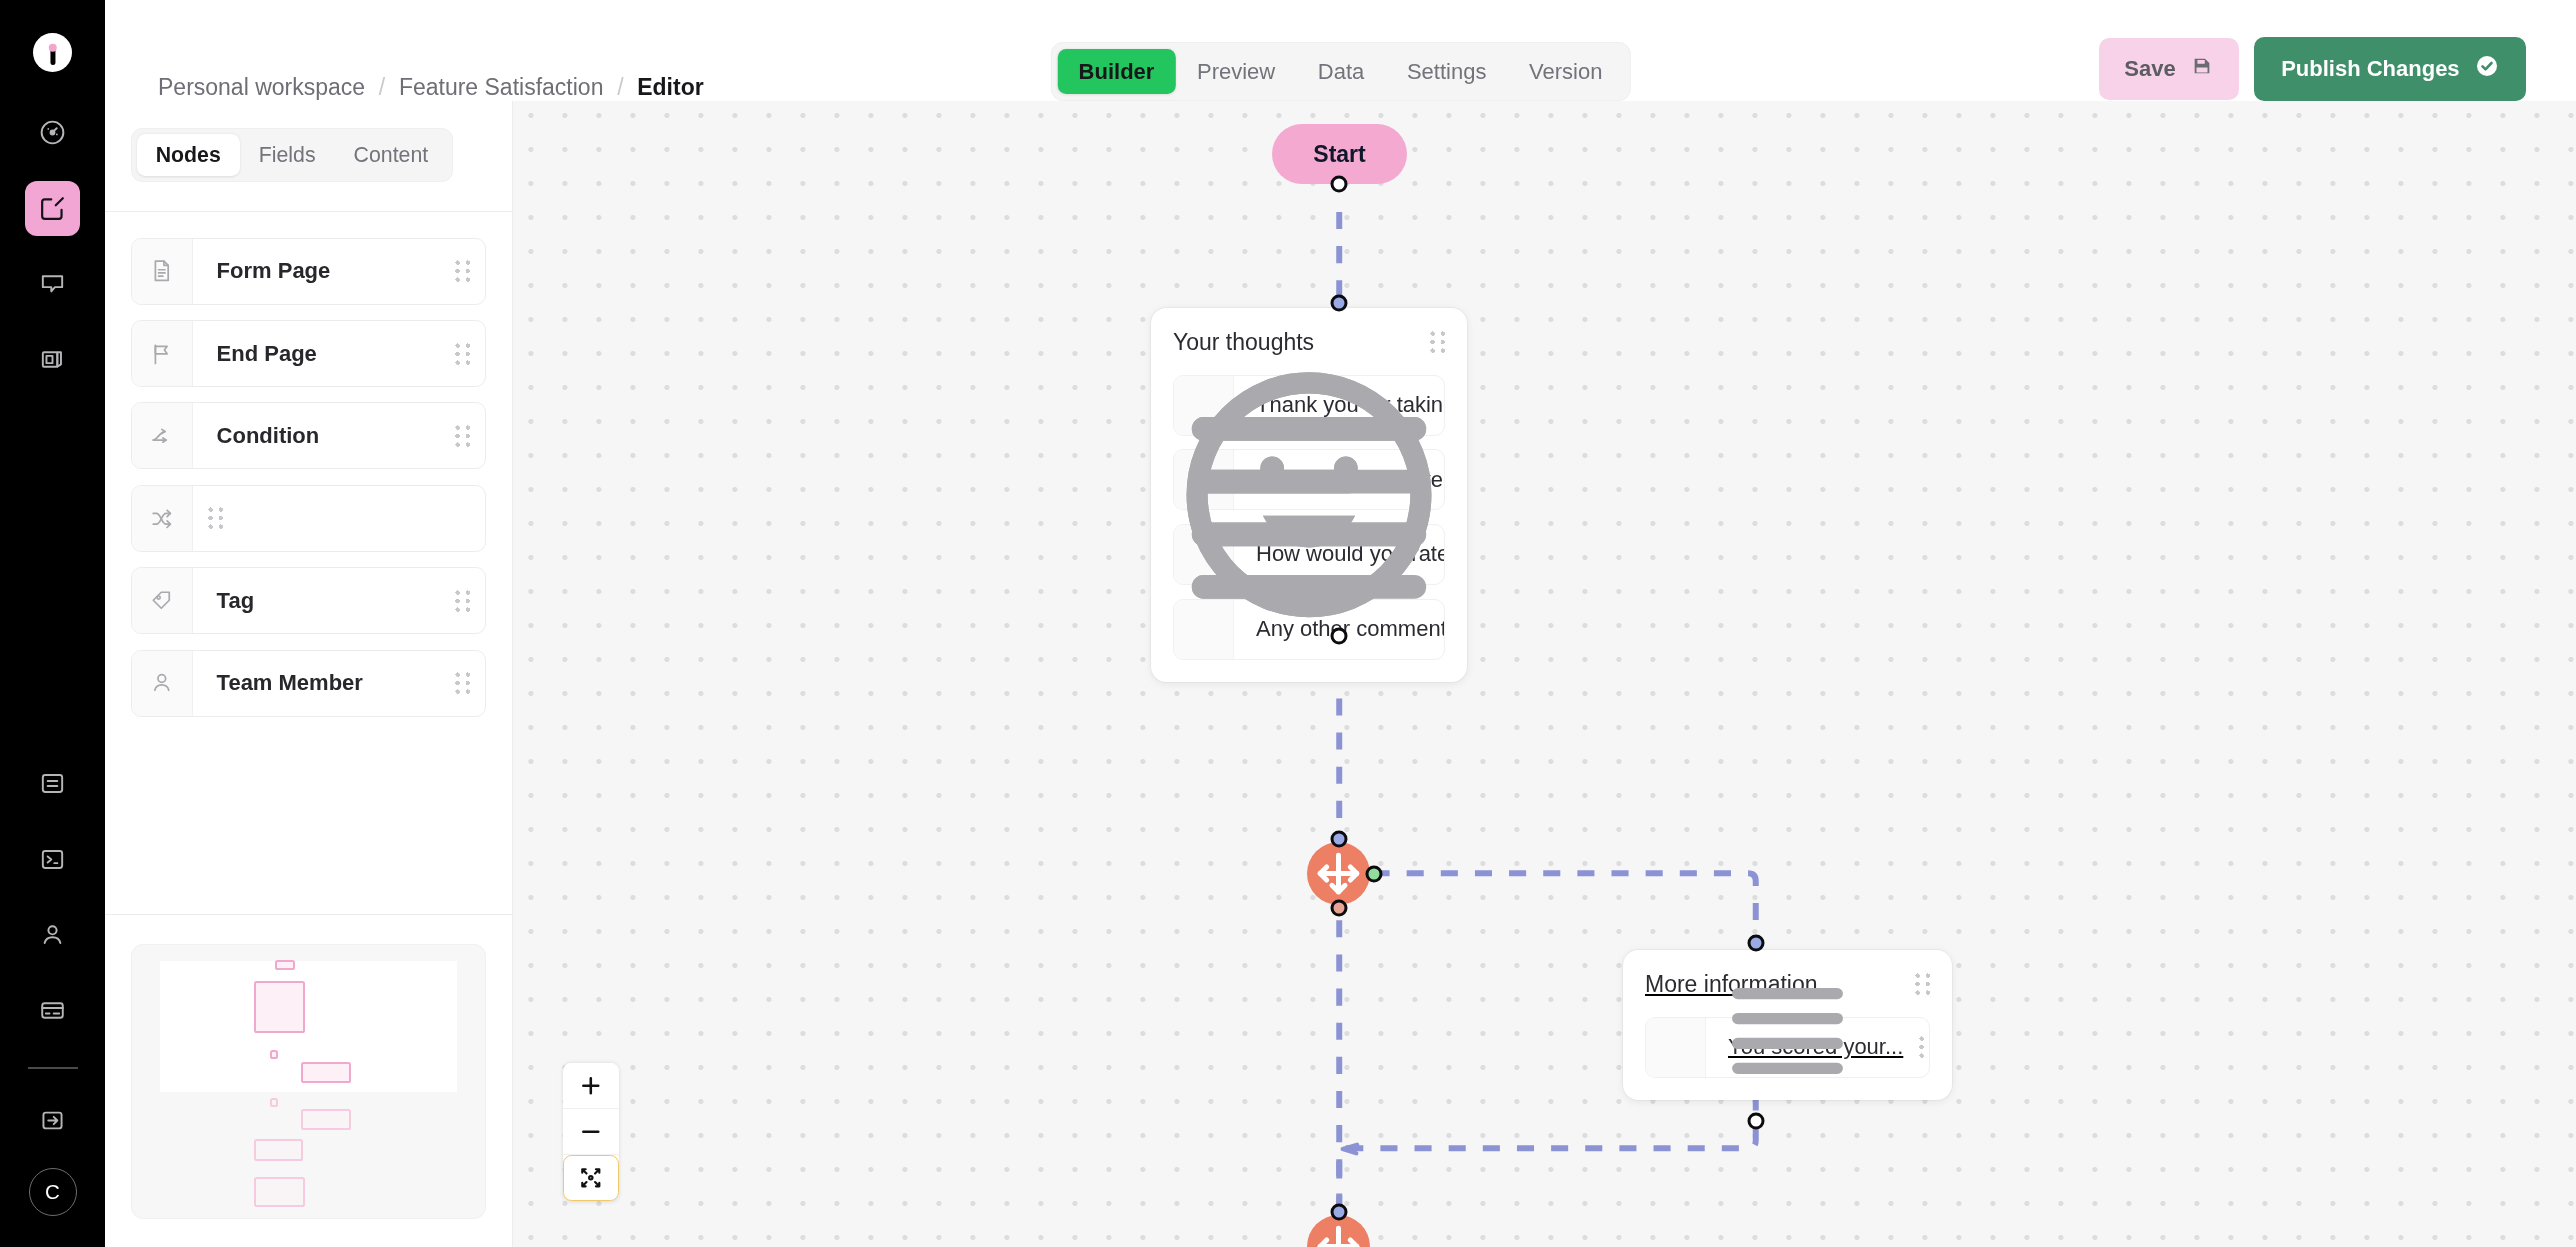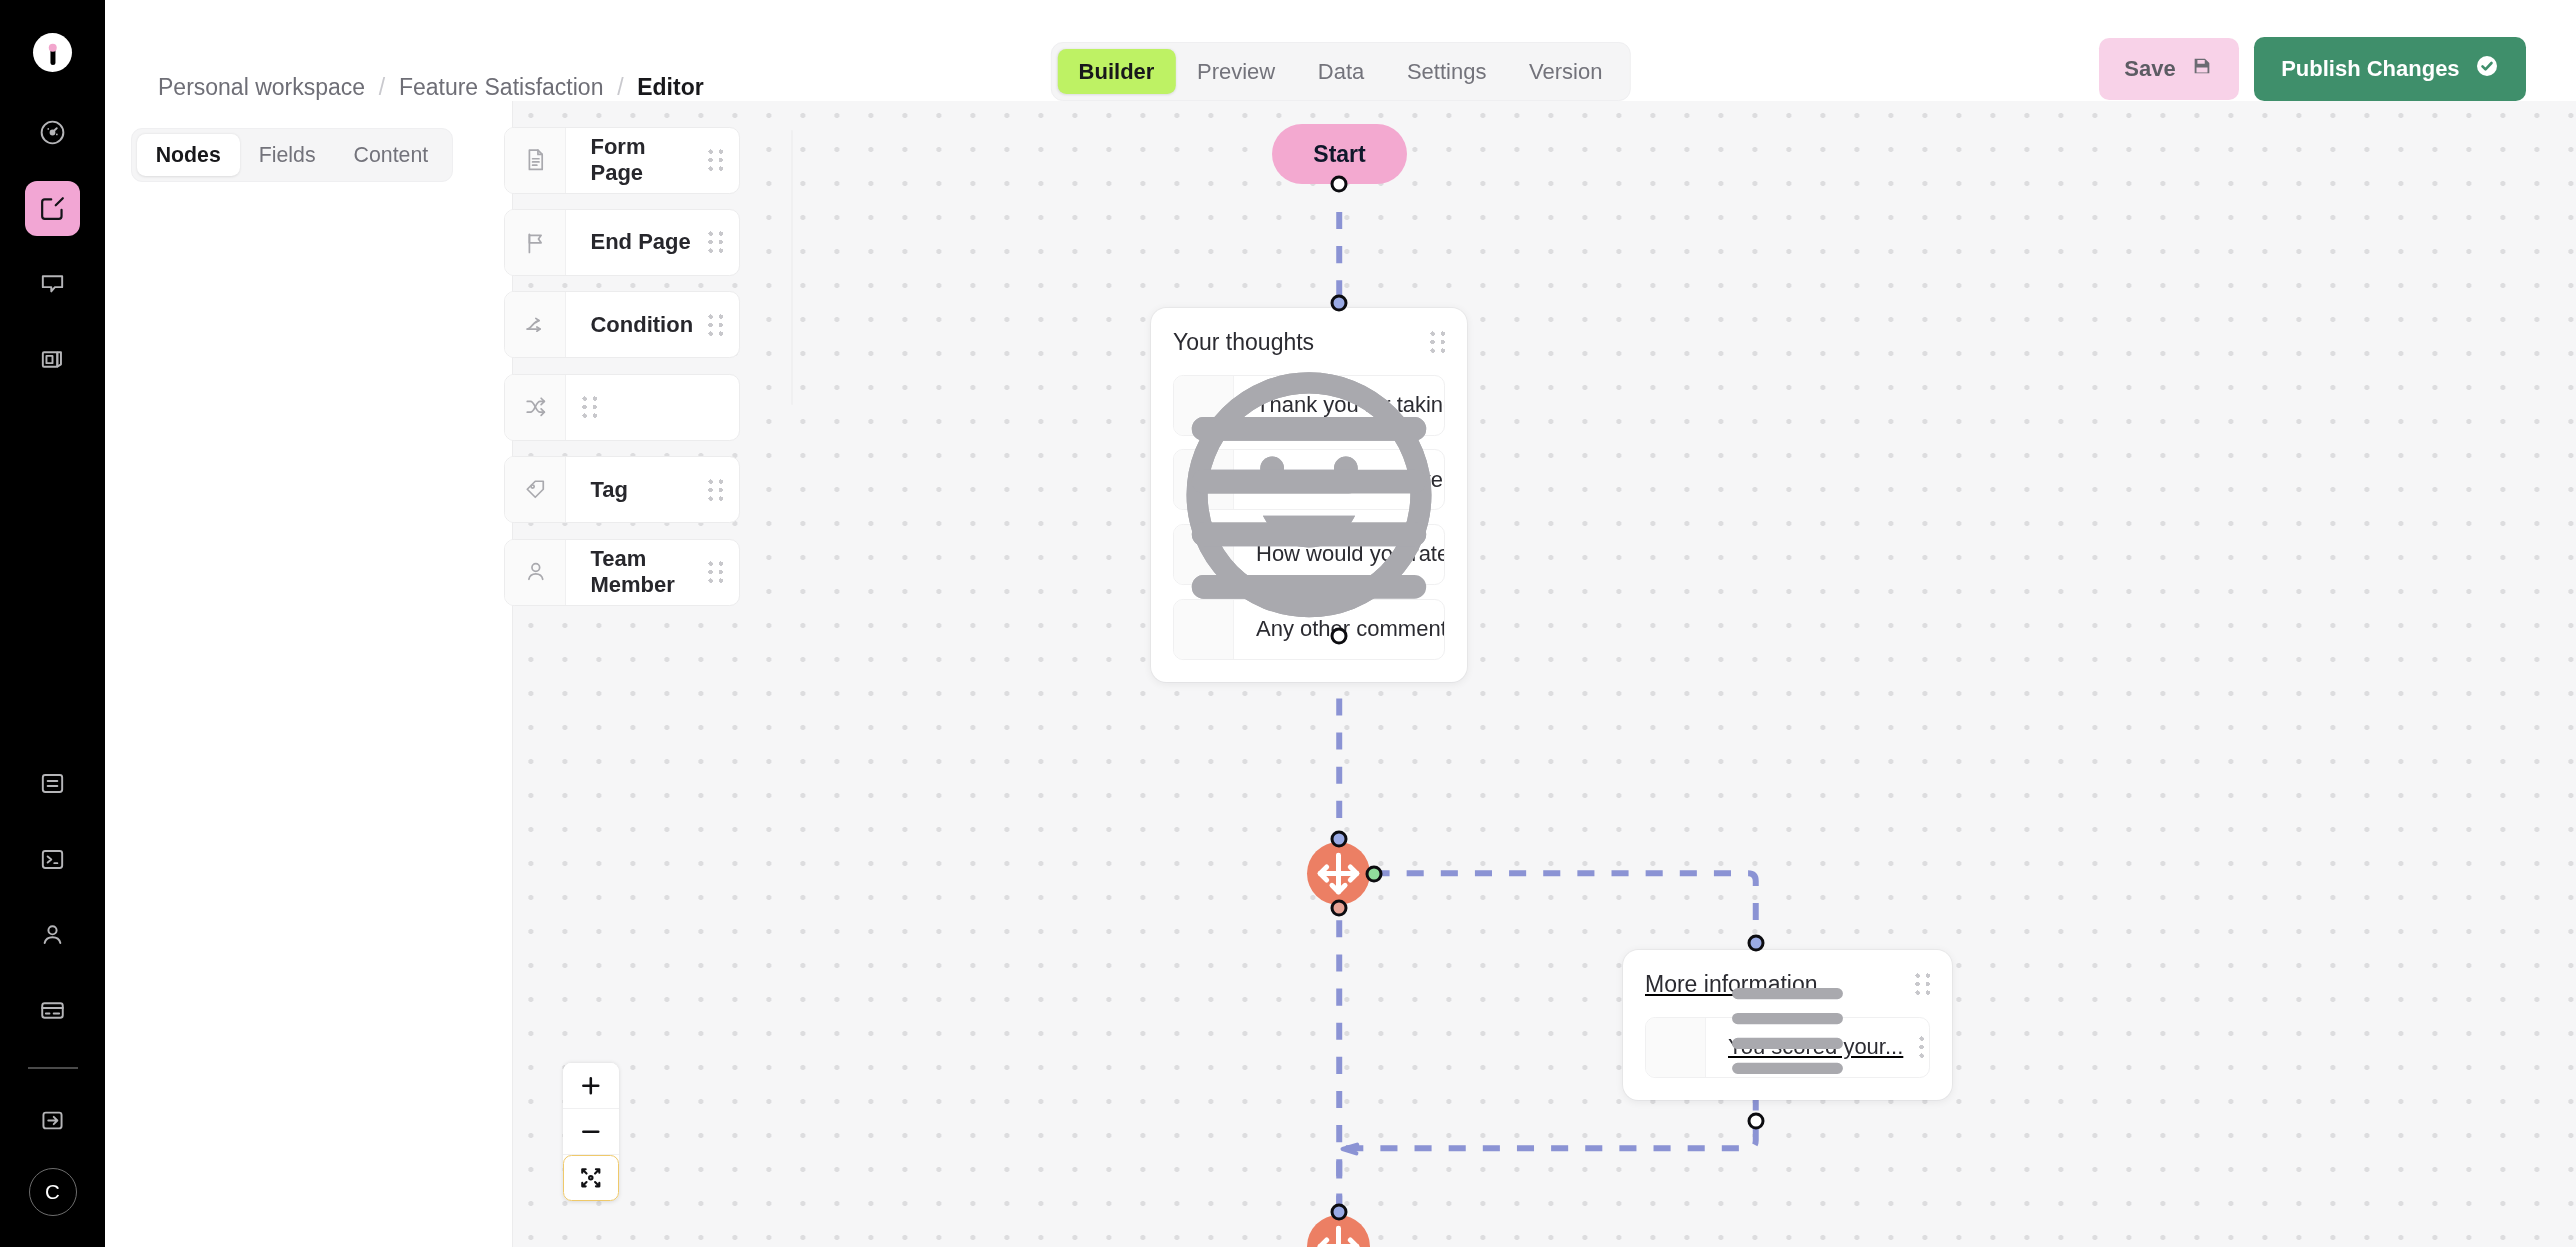--- a/index.html
+++ b/index.html
@@ -68,40 +68,40 @@
   .tabs {
     position: absolute; left: 50%; transform: translateX(-50%);
     display: flex; gap: 0; background: #f5f5f6;
     border-radius: 12px; padding: 6px; border: 0.9px solid #efeff1;
   }
   .tab {
     padding: 9.4px 21.3px; border-radius: 8.5px; font-size: 22px;
     color: #73737b; cursor: pointer; white-space: nowrap;
   }
   .tab.active {
-    background: #bef264; color: #18181b; font-weight: 700;
+    background: #22c55e; color: #18181b; font-weight: 700;
     box-shadow: 0 0.9px 2.6px rgba(0,0,0,.10);
   }
 
   .top-actions {
     position: absolute; right: 50px; display: flex; align-items: center; gap: 15.4px;
   }
   .btn {
     display: flex; align-items: center; gap: 15.4px;
     border: none; border-radius: 10.2px; cursor: pointer;
     font-size: 22px; font-weight: 700; font-family: inherit;
   }
   .btn-save { background: #f8d2e8; color: #5c5c63; padding: 17px 25.6px; }
   .btn-publish { background: #3f8f6b; color: #ffffff; padding: 17px 27px; }
 
   
   .panel {
     position: absolute; left: 105px; top: 101px; width: 408px; bottom: 0;
     background: #ffffff; border-right: 0.9px solid #ececed;
-    z-index: 15; display: flex; flex-direction: row;
+    z-index: 15; display: flex; flex-direction: column;
   }
   .panel-tabs-wrap { padding: 27px 25.6px 29px; }
   .panel-tabs {
     display: flex; background: #f5f5f6; border-radius: 11px;
     padding: 5.1px; border: 0.9px solid #efeff1; width: max-content;
   }
   .ptab {
     padding: 8.5px 19px; border-radius: 8.5px; font-size: 21.3px;
     color: #73737b; cursor: pointer;
   }

